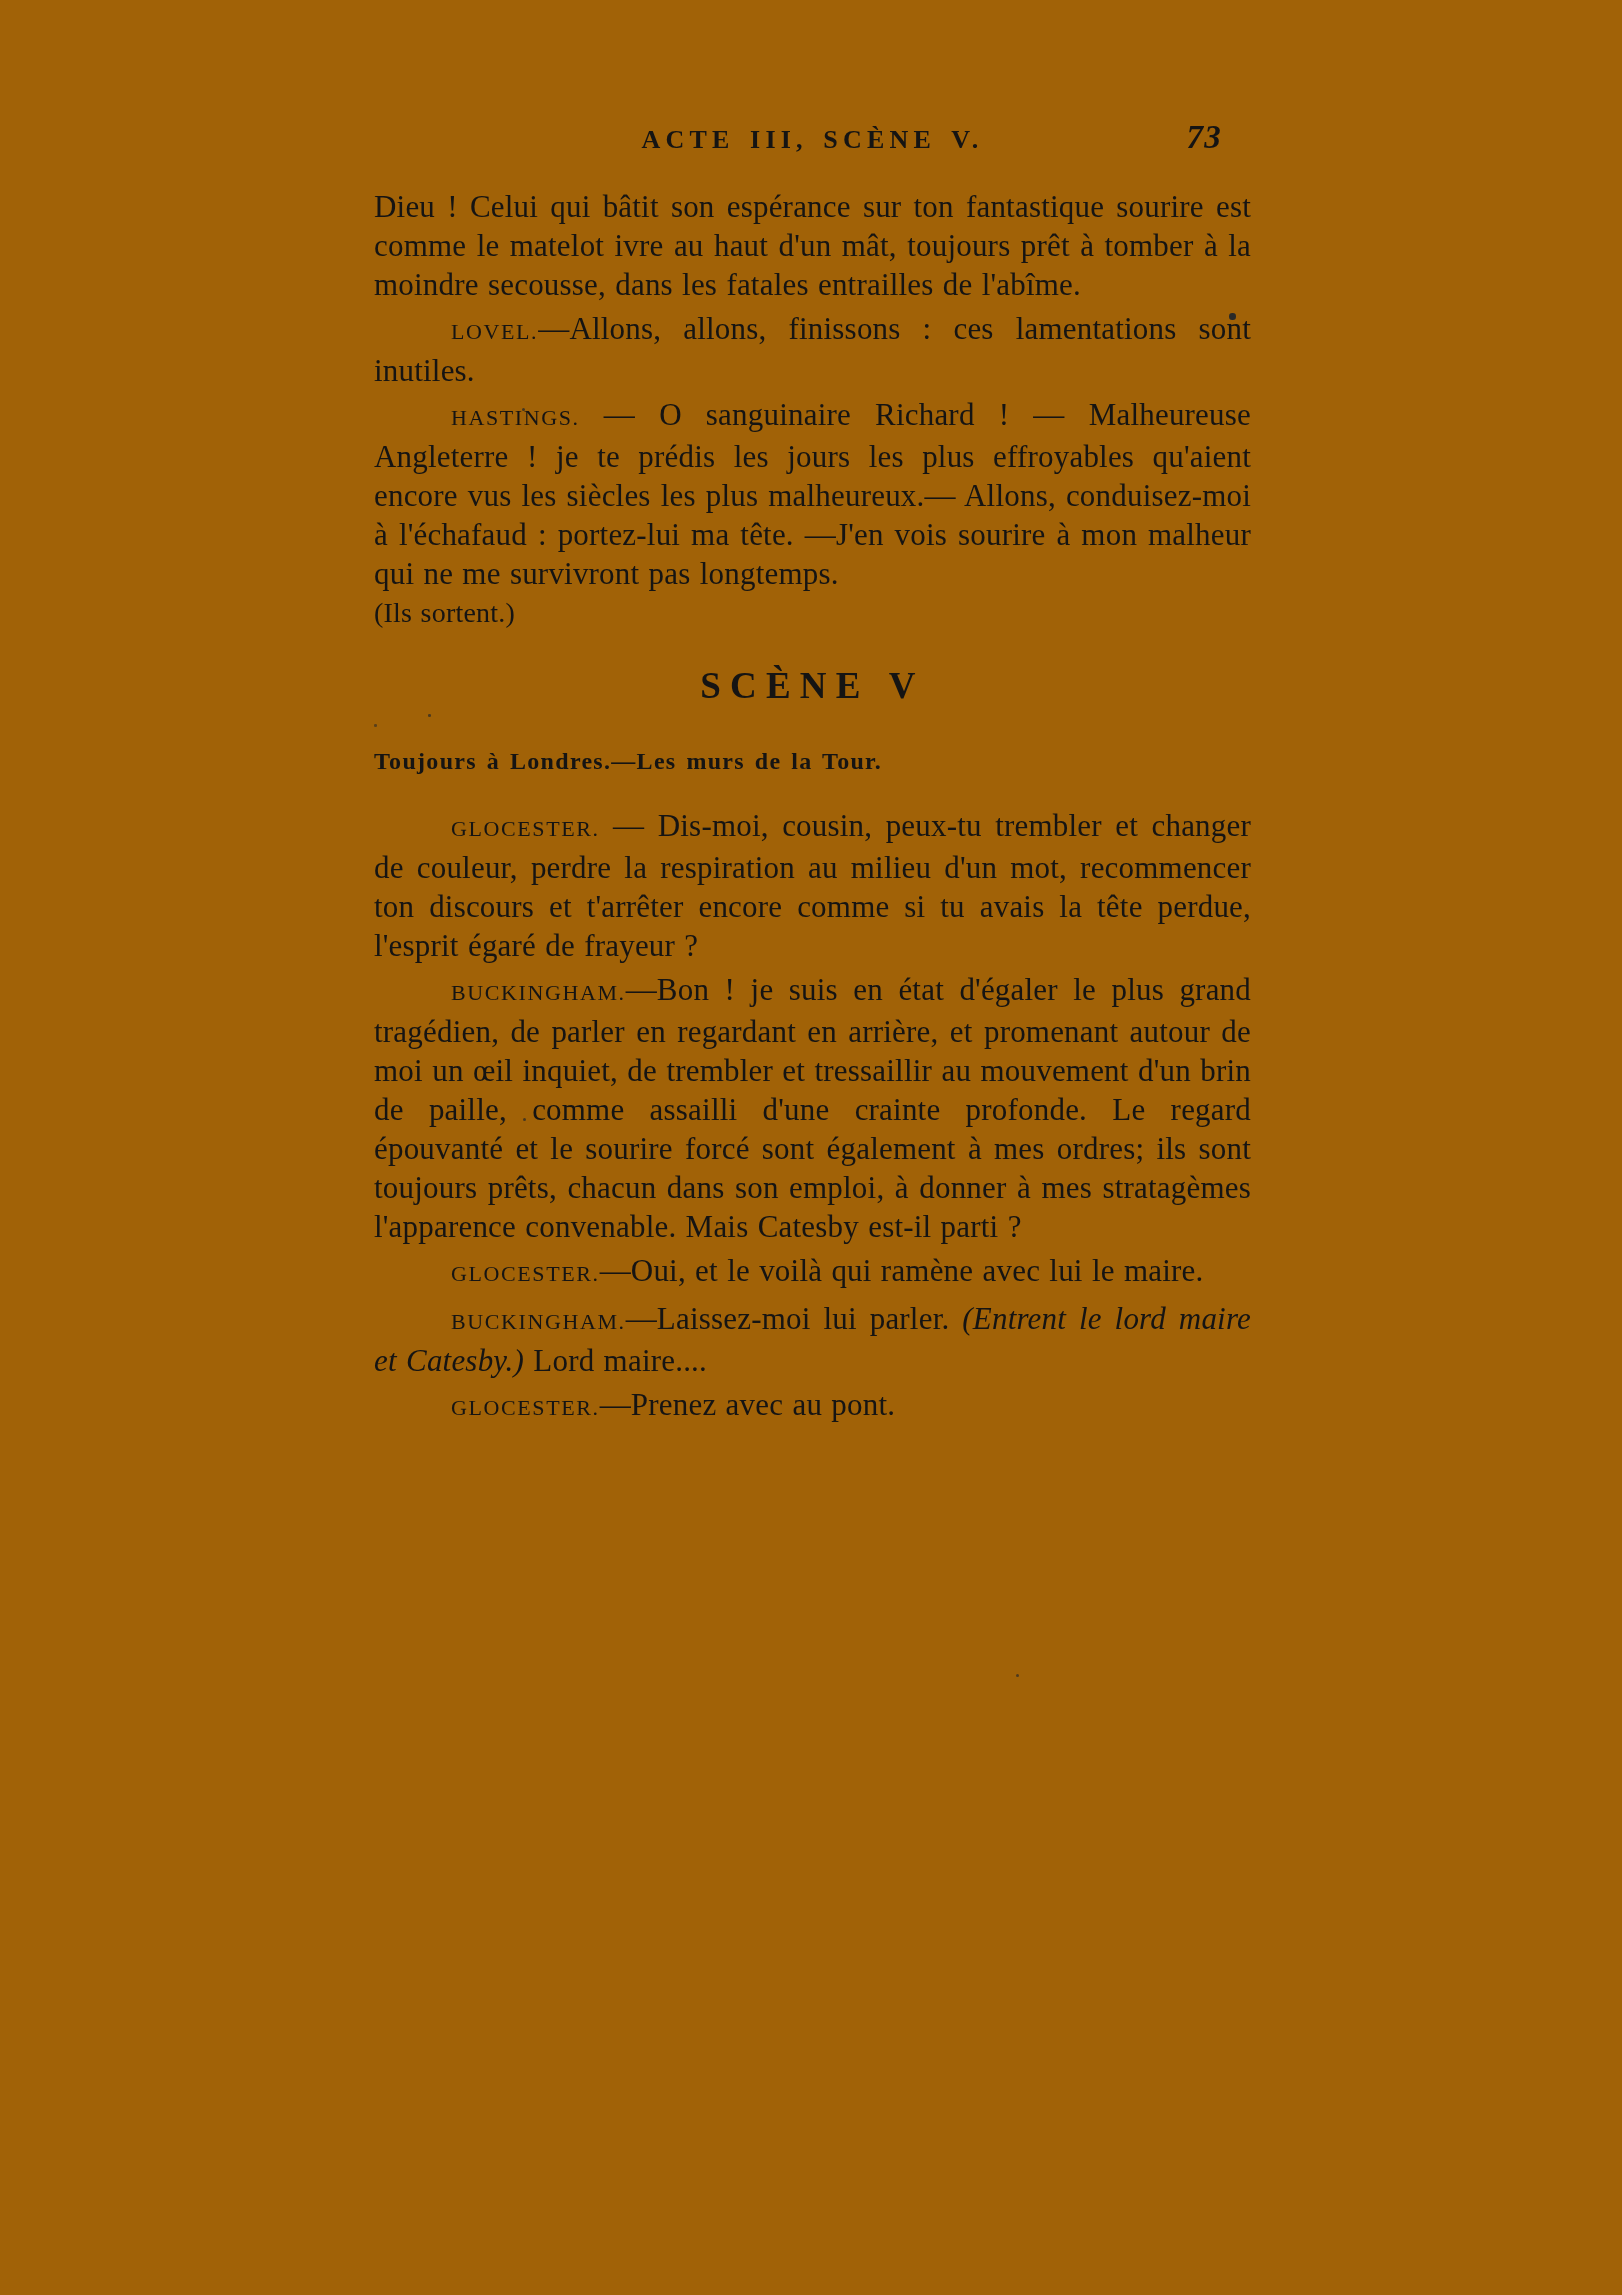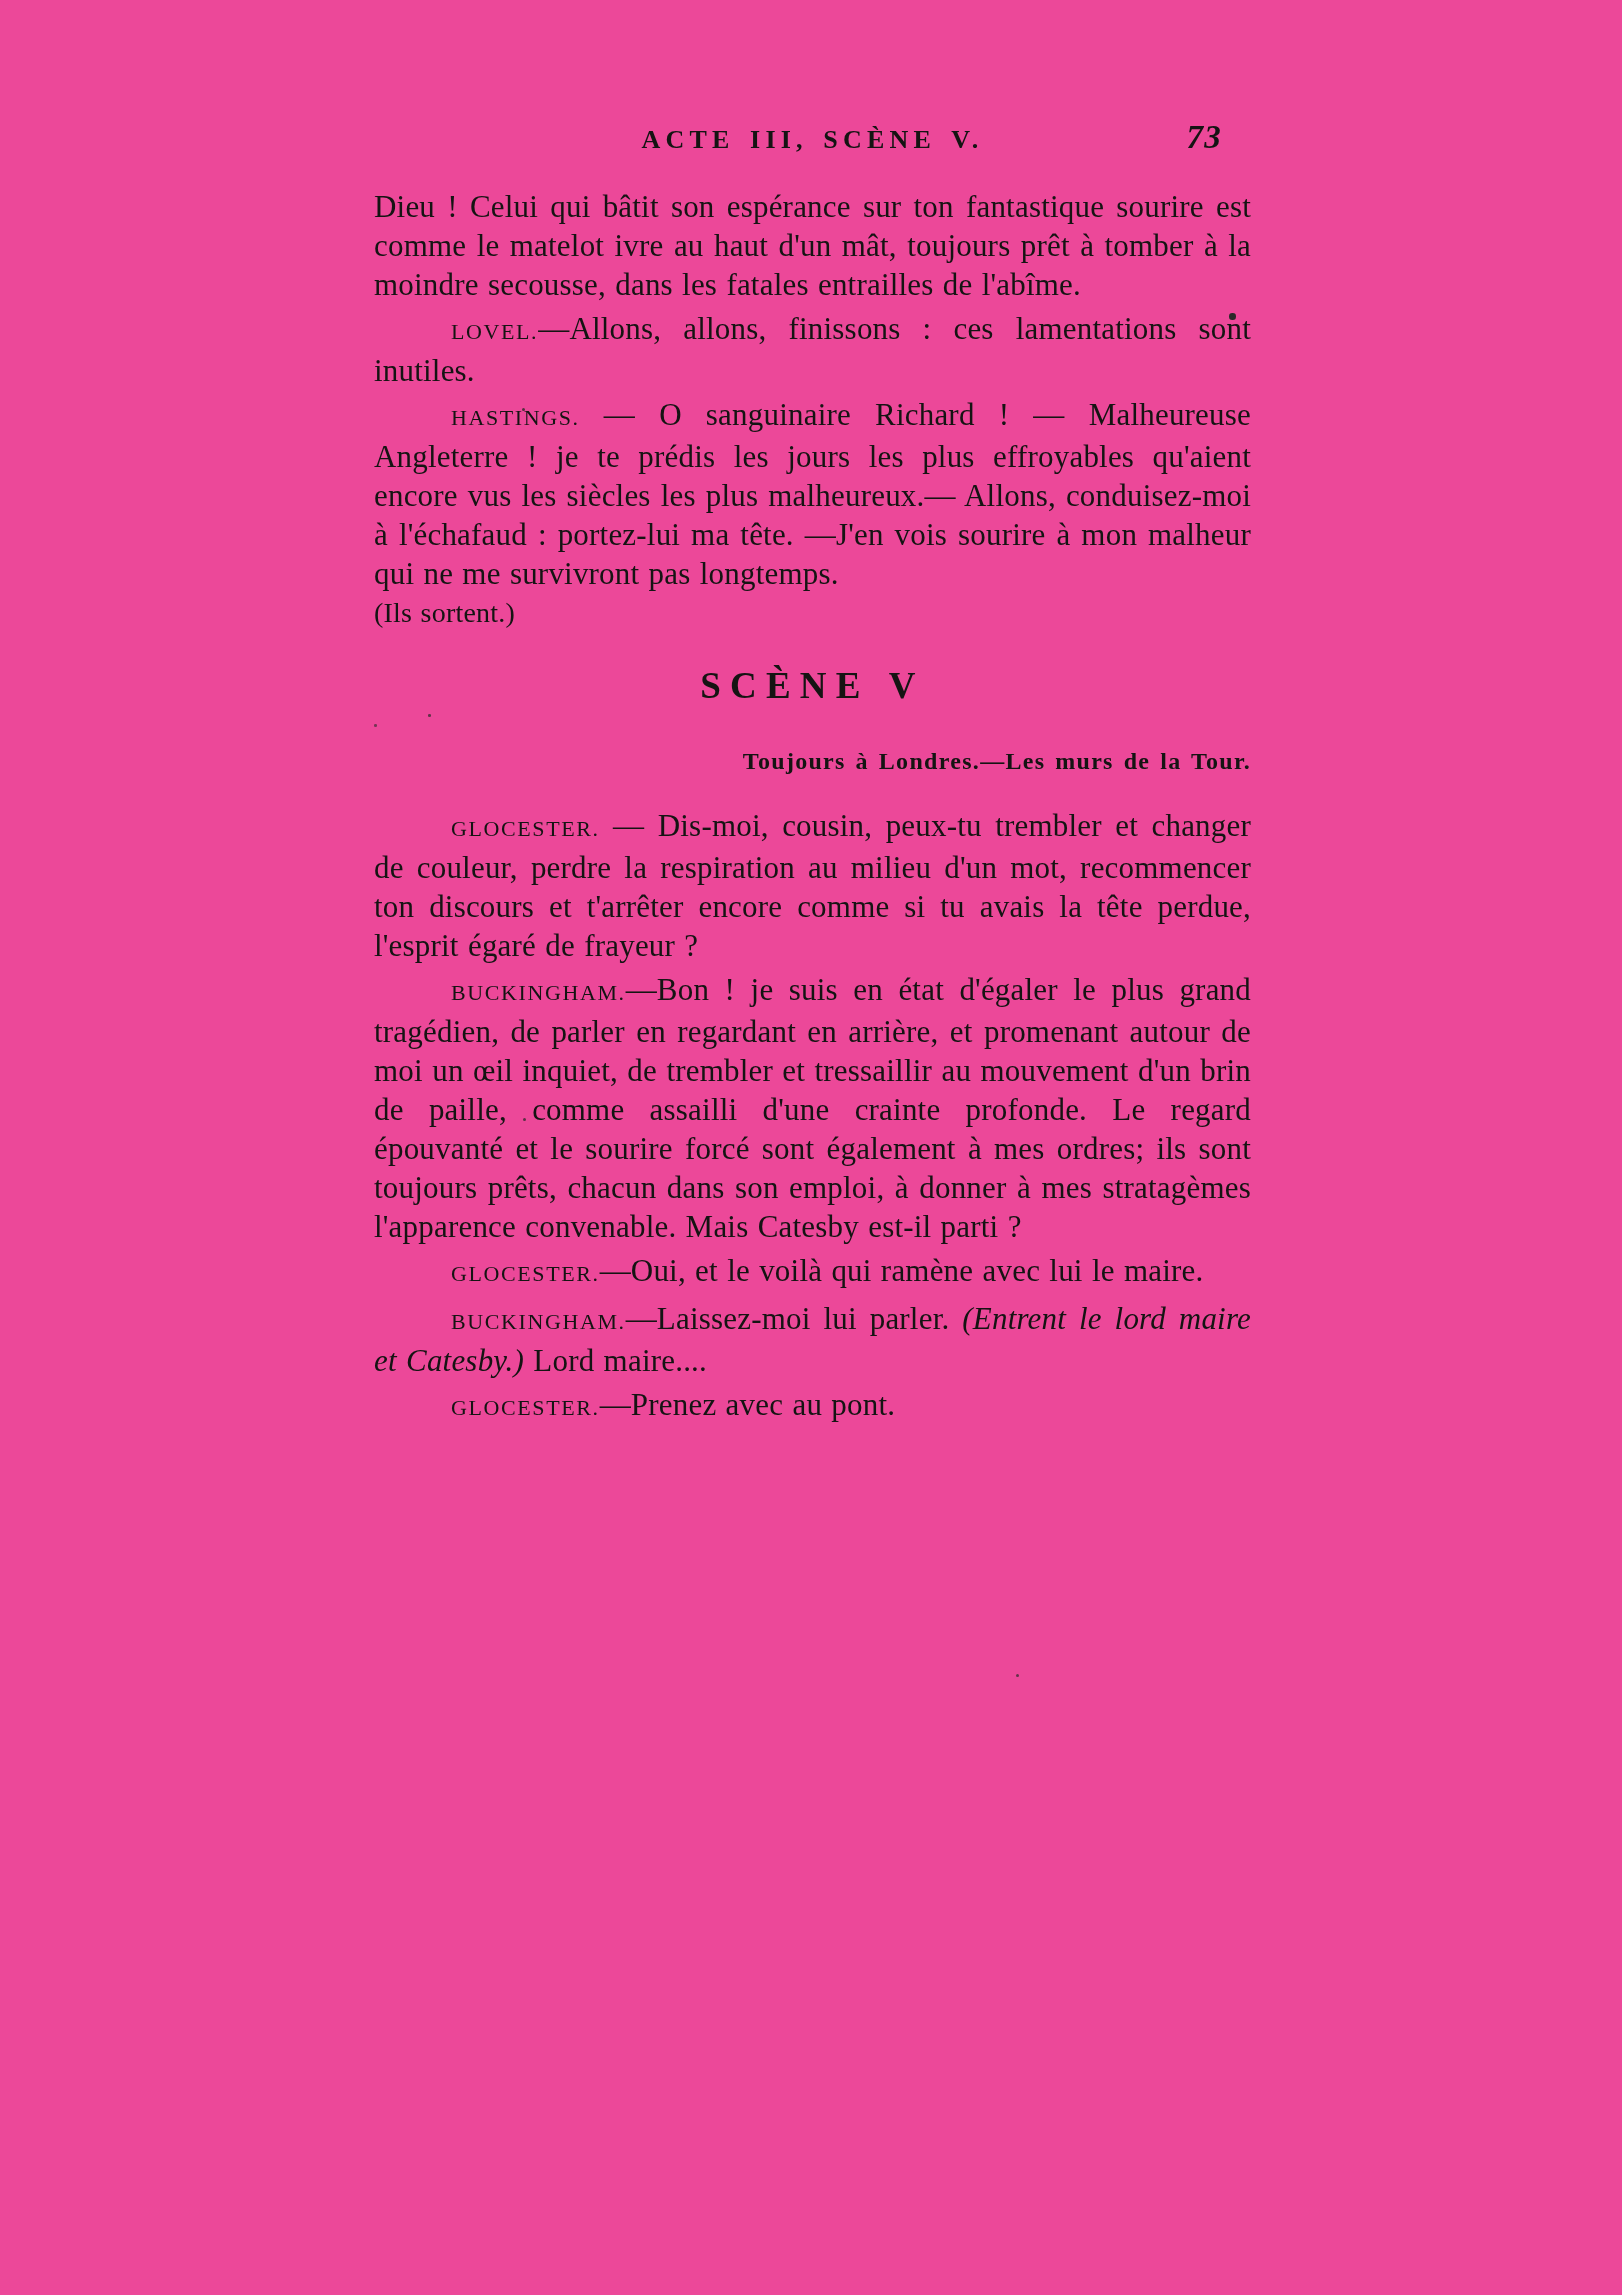--- a/index.html
+++ b/index.html
@@ -4,21 +4,21 @@
 <style>
   html, body {
     margin: 0;
     padding: 0;
     background: #ffffff;
   }
   .page {
     position: relative;
     width: 1623px;
     height: 2295px;
-    background: #ec4899;
+    background: #a16207;
     color: #151413;
     font-family: "Liberation Serif", "DejaVu Serif", serif;
     overflow: hidden;
   }
   .textblock {
     position: absolute;
     left: 374px;
     top: 0;
     width: 877px;
     font-size: 31px;
@@ -76,21 +76,21 @@
     margin-top: 35px !important;
     text-align: center;
     text-indent: 0;
     font-size: 37px;
     line-height: 42px;
     font-weight: bold;
     letter-spacing: 9.2px;
   }
   .scene-location {
     margin-top: 39px !important;
-    text-align: right;
+    text-align: left;
     text-indent: 0;
     font-size: 24px;
     line-height: 30px;
     font-weight: bold;
     letter-spacing: 1.3px;
     word-spacing: 2.6px;
   }
   .scene-direction {
     margin-top: 31px !important;
     text-align: center;

